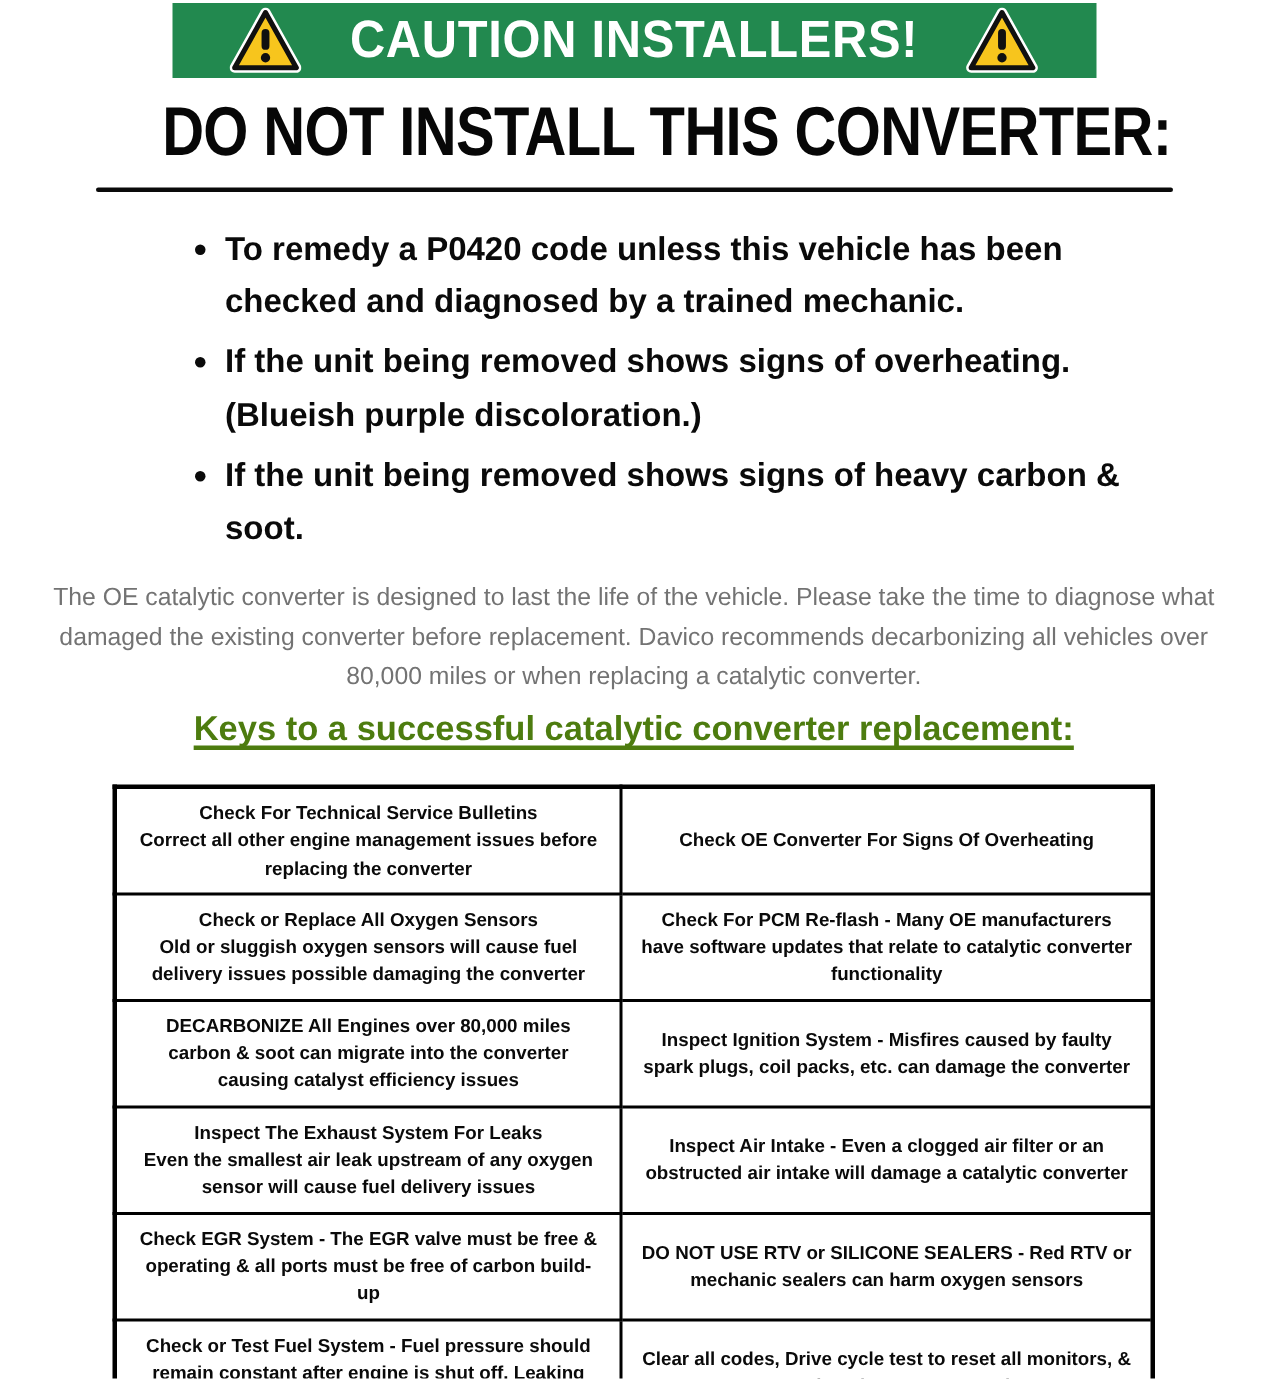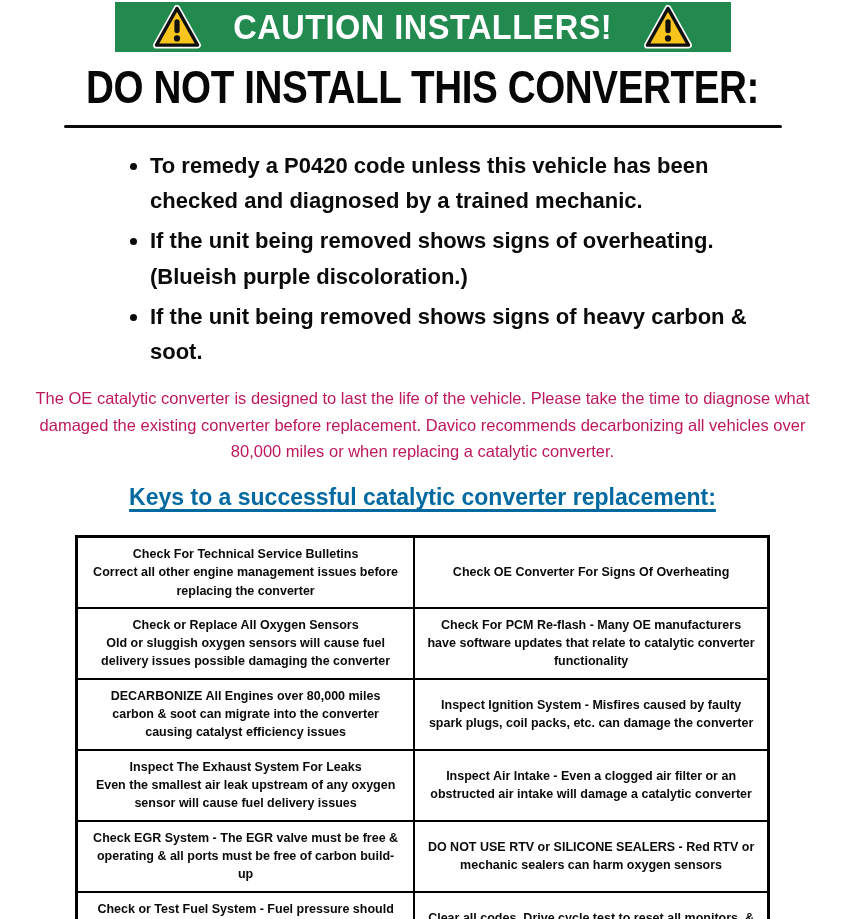--- a/index.html
+++ b/index.html
@@ -30,21 +30,21 @@
     white-space: nowrap;
     display: inline-block;
     transform: scaleX(0.93);
     transform-origin: center;
     letter-spacing: 0.5px;
   }
   .warning-icon svg { display: block; }
 
   
   .headline {
-    text-align: center;
+    text-align: right;
     margin-top: 12px;
     line-height: 1;
   }
   .headline span {
     display: inline-block;
     font-size: 46px;
     font-weight: bold;
     white-space: nowrap;
     transform: scaleX(0.84);
     transform-origin: center;
@@ -73,30 +73,30 @@
   }
   ul.warnings li { margin-bottom: 5px; }
 
   
   .intro {
     width: 818px;
     margin: 16px auto 0;
     text-align: center;
     font-size: 16.5px;
     line-height: 1.6;
-    color: #be185d;
+    color: #737373;
   }
 
   
   .keys-heading {
     text-align: center;
     font-size: 23px;
     font-weight: bold;
-    margin: 20px 0 24px;
-    color: #0369a1;
+    margin: 8px 0 24px;
+    color: #4d7c0f;
   }
   .keys-heading span {
     text-decoration: underline;
     text-decoration-thickness: 2.5px;
     text-underline-offset: 4px;
   }
 
   
   table.tips {
     width: 695px;

